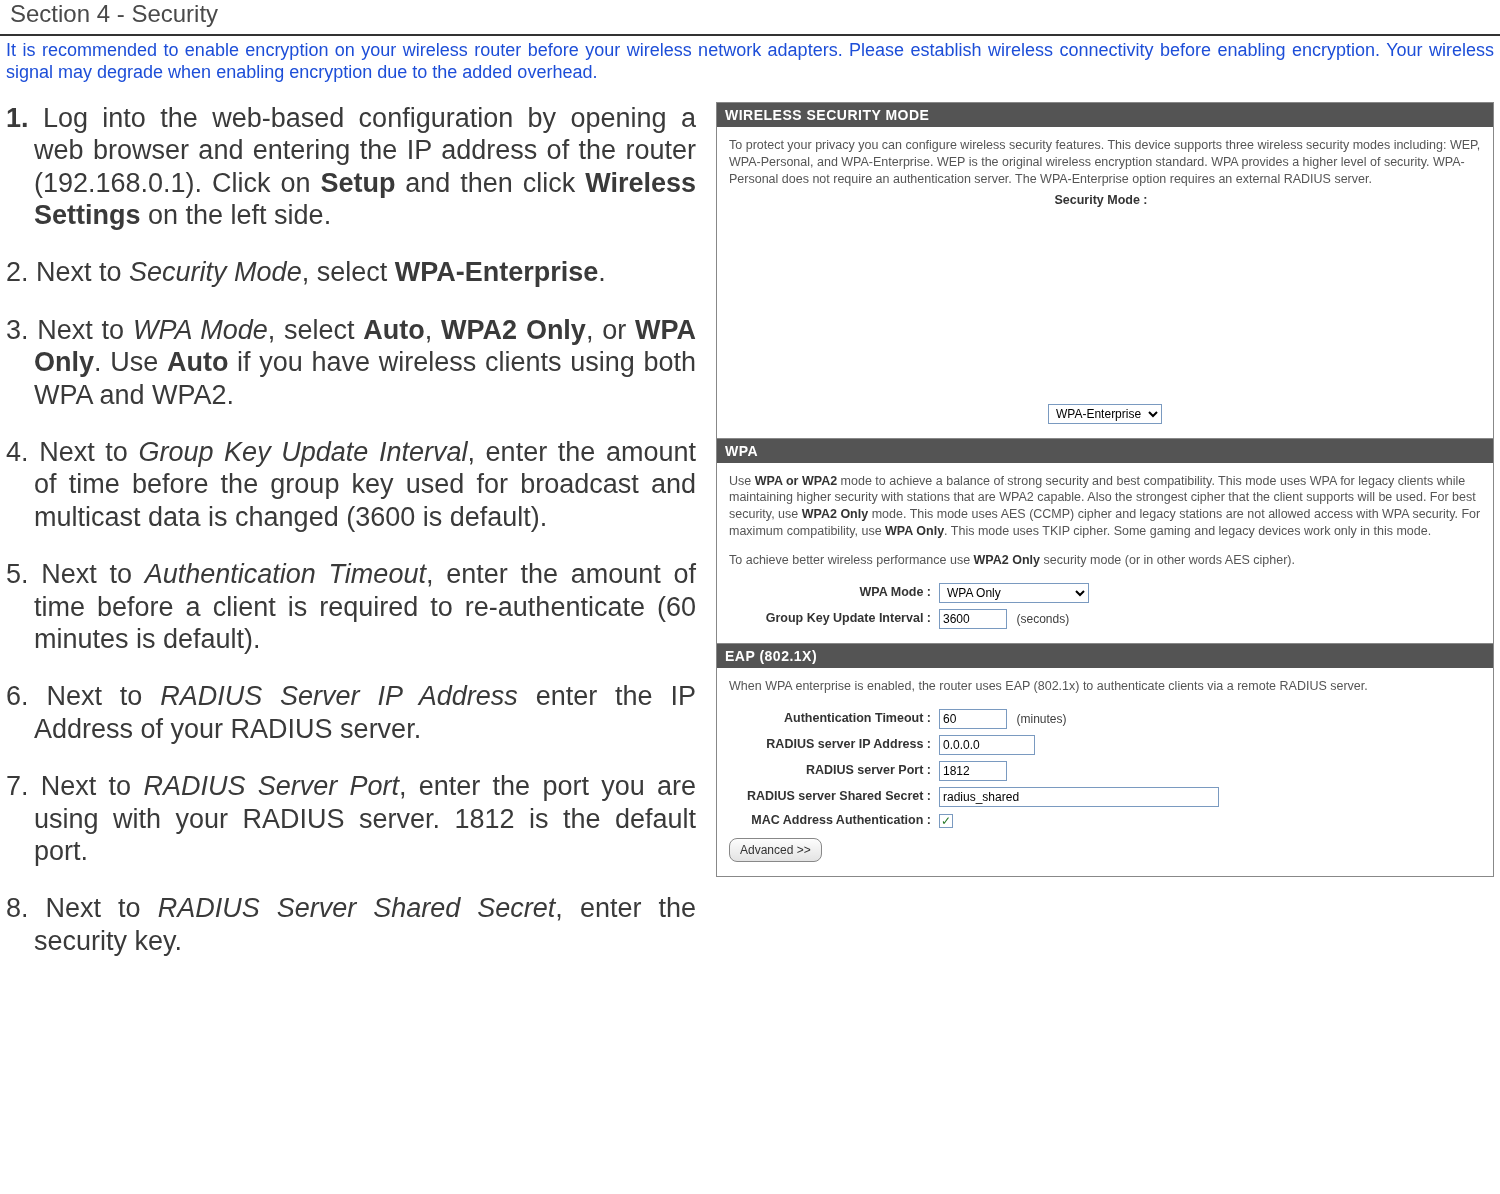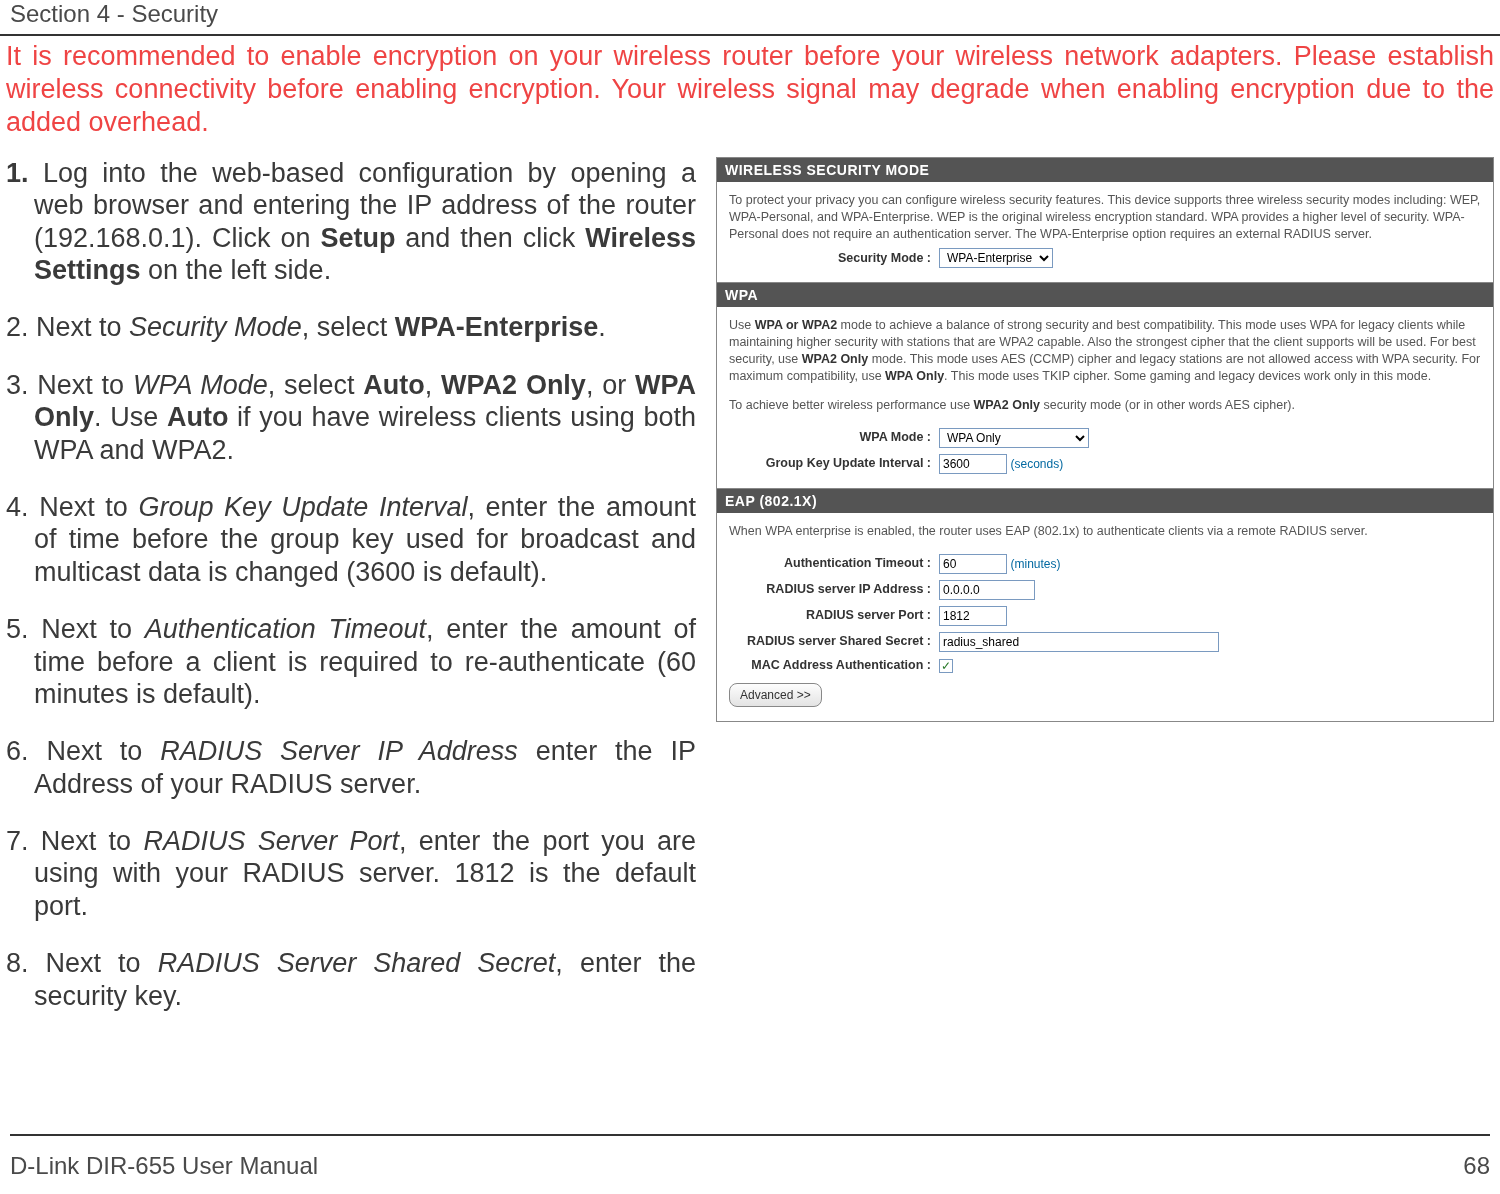--- a/index.html
+++ b/index.html
@@ -35,22 +35,22 @@
     font-family: "Arial Narrow", Arial, sans-serif;
     font-stretch: condensed;
     font-weight: bold;
     font-size: 58px;
     text-align: center;
     color: #3a3a3a;
     letter-spacing: 1px;
     margin: 0 0 12px 0;
   }
   .intro {
-    font-size: 27px;
-    color: #ef4444;
+    font-size: 18px;
+    color: #1d4ed8;
     line-height: 1.22;
     text-align: justify;
     padding: 0 6px 18px 6px;
   }
   .main-row {
     display: flex;
     align-items: flex-start;
     padding: 0 6px;
     gap: 20px;
   }
@@ -116,21 +116,22 @@
     background: #fff;
     padding: 1px 3px;
     height: 20px;
   }
   .form-control input[type="text"].small { width: 68px; }
   .form-control input[type="text"].mid { width: 96px; }
   .form-control input[type="text"].wide { width: 280px; }
   .form-control select.wide { width: 150px; }
   .form-control .suffix {
     font-size: 12px;
-    color: #0369a1;
+    color: #404040;
+    margin-left: 6px;
   }
   .panel-body b { color: #333; }
   .advanced-btn {
     display: inline-block;
     margin-top: 8px;
     border: 1px solid #888;
     border-radius: 8px;
     background: linear-gradient(#fdfdfd,#e3e3e3);
     padding: 3px 10px;
     font-size: 12px;
@@ -203,21 +204,21 @@
         </li>
       </ol>
     </div>
 
     <div class="panel">
 
       <div class="panel-section">
         <div class="panel-title">WIRELESS SECURITY MODE</div>
         <div class="panel-body">
           <div>To protect your privacy you can configure wireless security features. This device supports three wireless security modes including: WEP, WPA-Personal, and WPA-Enterprise. WEP is the original wireless encryption standard. WPA provides a higher level of security. WPA-Personal does not require an authentication server. The WPA-Enterprise option requires an external RADIUS server.</div>
-          <div class="form-row" style="">
+          <div class="form-row" style="flex-direction:column;">
             <div class="form-label">Security Mode :</div>
             <div class="form-control">
               <select>
                 <option>WPA-Enterprise</option>
               </select>
             </div>
           </div>
         </div>
       </div>
 
@@ -284,21 +285,14 @@
               <span class="checkbox">✓</span>
             </div>
           </div>
           <div class="advanced-btn">Advanced &gt;&gt;</div>
         </div>
       </div>
 
     </div>
   </div>
 
-  <div class="footer">
-    <hr class="bottom-rule">
-    <div class="footer-row">
-      <span>D-Link DIR-655 User Manual</span>
-      <span>68</span>
-    </div>
-  </div>
 
 </div>
 
 </body></html>

